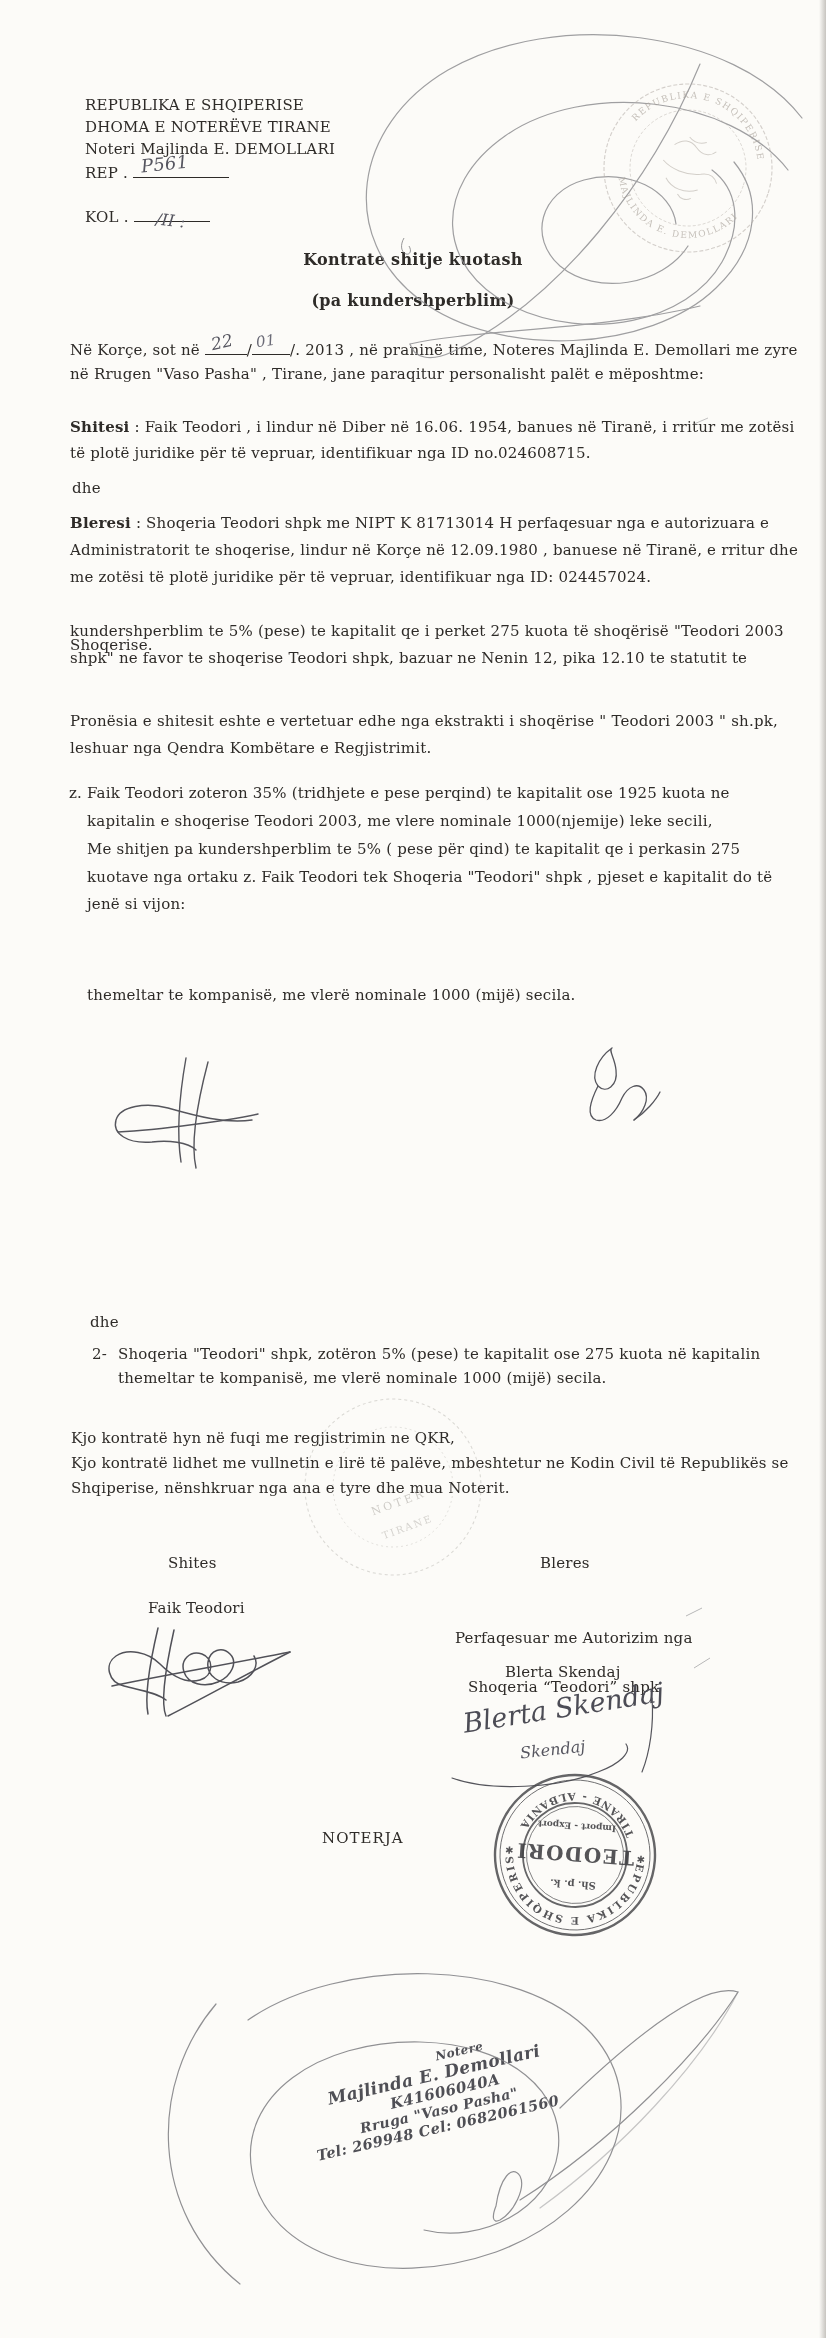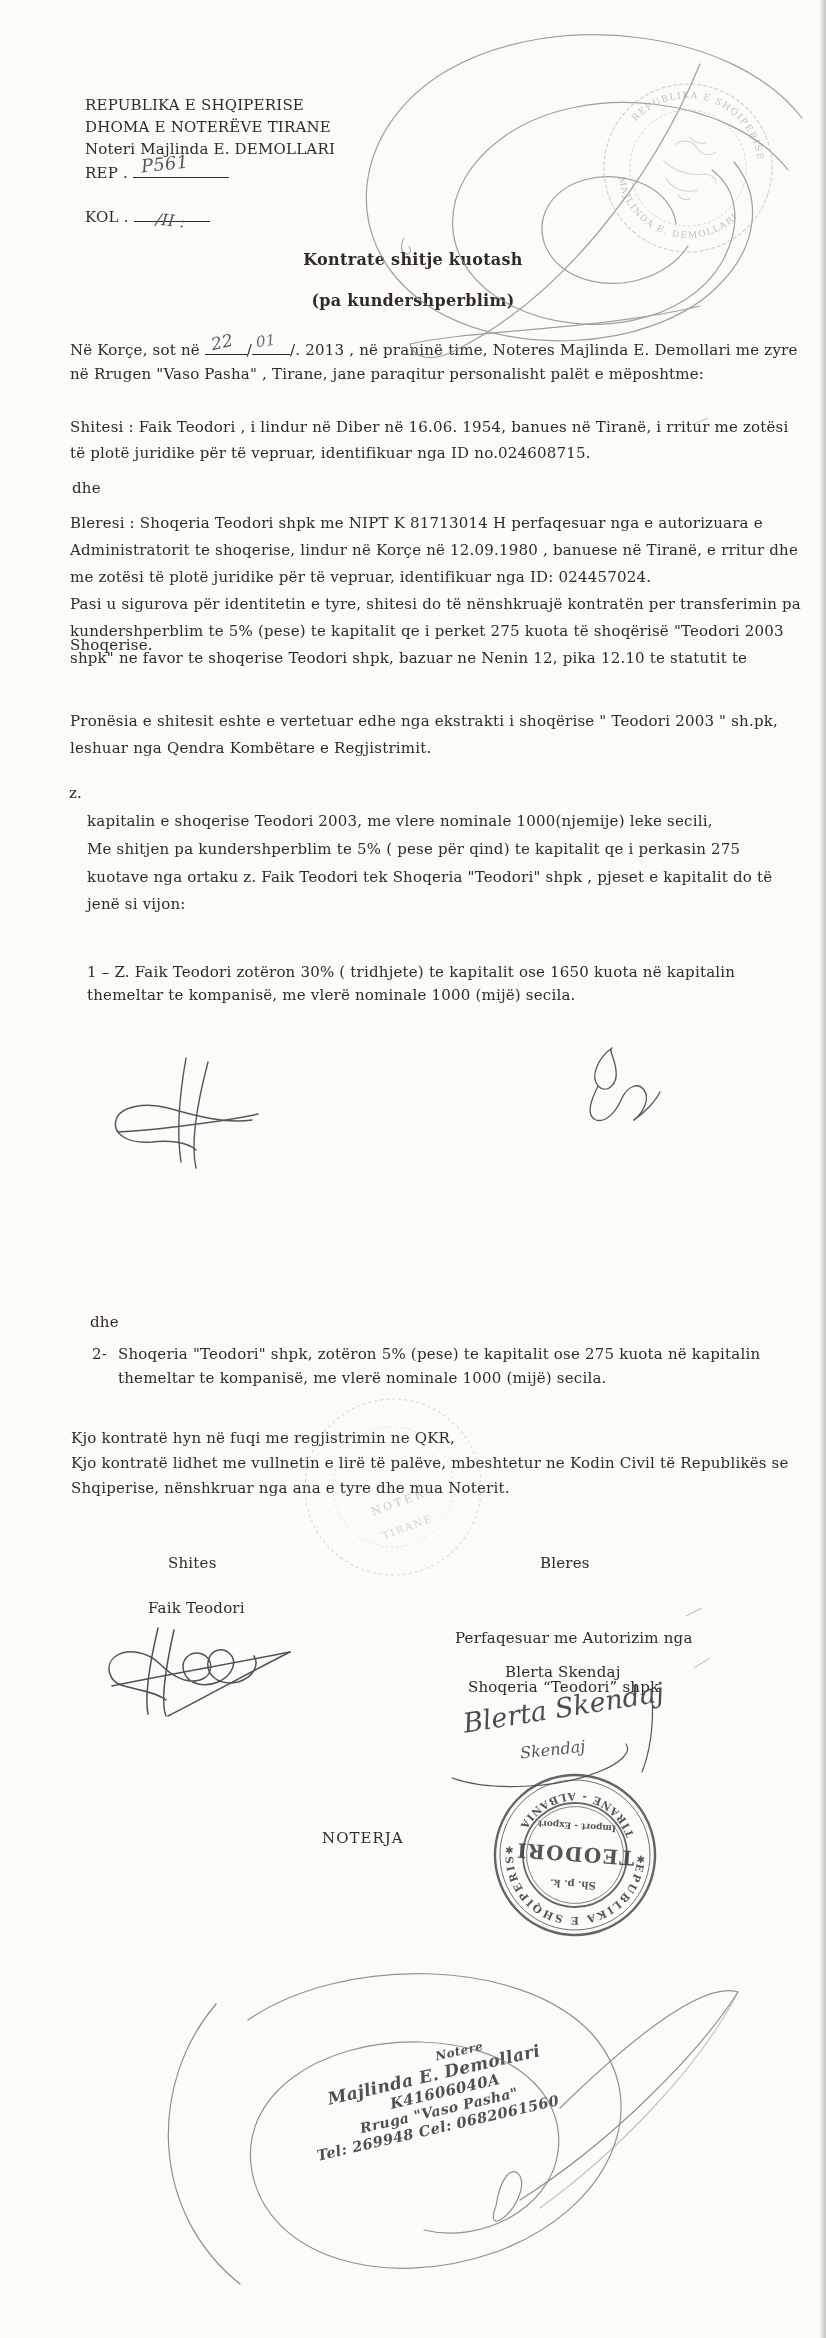--- a/index.html
+++ b/index.html
@@ -1,19 +1,19 @@
 <!DOCTYPE html>
 <html><head>
 <meta charset="utf-8">
 <style>
   html,body{margin:0;padding:0;background:#e9e7e4;}
   .page{position:relative;width:826px;height:2338px;background:#fcfbf8;overflow:hidden;
         font-family:"DejaVu Serif",serif;color:#2e2b28;}
   .line{position:absolute;white-space:nowrap;font-size:15px;line-height:20px;letter-spacing:.2px;}
-  .b{font-weight:normal;}
+  .b{font-weight:bold;}
   .center{left:0;width:826px;text-align:center;font-weight:bold;font-size:16px;letter-spacing:.3px;}
   .blank{display:inline-block;position:relative;border-bottom:1.2px solid #2e2b28;height:13px;vertical-align:baseline;}
   .hw{position:absolute;font-style:italic;color:#55555f;white-space:nowrap;}
   .edge{position:absolute;top:0;right:0;width:7px;height:100%;
         background:linear-gradient(to left,#b9b6b1,rgba(232,230,226,0));opacity:.8;}
   .sig-blerta{position:absolute;left:462px;top:1692px;font-style:italic;color:#4c4c55;
         font-size:27px;transform:rotate(-9deg);white-space:nowrap;}
   .sig-blerta2{position:absolute;left:520px;top:1740px;font-style:italic;color:#55555f;
         font-size:16px;transform:rotate(-6deg);white-space:nowrap;}
   .stampinfo{position:absolute;left:278px;top:2050px;width:320px;transform:rotate(-13deg);
@@ -67,35 +67,34 @@
   </div>
   <div class="line" style="left:70px;top:443px">të plotë juridike për të vepruar, identifikuar nga ID no.024608715.</div>
 
   <div class="line" style="left:72px;top:478px">dhe</div>
 
   <div class="line" style="left:70px;top:513px">
     <span class="b">Bleresi</span><span> : Shoqeria Teodori shpk me  NIPT K 81713014 H perfaqesuar nga   e autorizuara e</span>
   </div>
   <div class="line" style="left:70px;top:540px">Administratorit te shoqerise,  lindur në Korçe në 12.09.1980 , banuese në Tiranë, e rritur dhe</div>
   <div class="line" style="left:70px;top:567px">me zotësi të plotë juridike për të vepruar, identifikuar nga ID: 024457024.</div>
-  <div class="line" style="left:70px;top:594px">Pasi u sigurova për identitetin e tyre, shitesi do të nënshkruajë kontratën per transferimin pa</div>
   <div class="line" style="left:70px;top:621px">kundershperblim te  5% (pese) te kapitalit qe i perket 275 kuota të shoqërisë "Teodori 2003</div>
   <div class="line" style="left:70px;top:648px">shpk" ne favor te shoqerise Teodori shpk, bazuar ne Nenin 12, pika 12.10 te statutit te</div>
   <div class="line" style="left:70px;top:635px">Shoqerise.</div>
 
   <div class="line" style="left:70px;top:711px">Pronësia e shitesit eshte e vertetuar edhe nga ekstrakti i shoqërise " Teodori 2003 " sh.pk,</div>
   <div class="line" style="left:70px;top:738px">leshuar nga Qendra Kombëtare e Regjistrimit.</div>
 
   <div class="line" style="left:69px;top:783px">z.</div>
+  <div class="line" style="left:87px;top:783px">Faik Teodori zoteron 35% (tridhjete e pese perqind) te kapitalit ose 1925 kuota ne</div>
   <div class="line" style="left:87px;top:811px">kapitalin e shoqerise Teodori 2003, me vlere nominale 1000(njemije) leke secili,</div>
   <div class="line" style="left:87px;top:839px">Me shitjen  pa  kundershperblim te 5% ( pese për qind) te kapitalit qe i perkasin 275</div>
   <div class="line" style="left:87px;top:867px">kuotave nga ortaku z. Faik Teodori tek Shoqeria "Teodori" shpk , pjeset e kapitalit do të</div>
   <div class="line" style="left:87px;top:894px">jenë si vijon:</div>
 
-  <div class="line" style="left:87px;top:962px">1 – Z. Faik Teodori zotëron 30% ( tridhjete) te kapitalit ose 1650 kuota në kapitalin</div>
   <div class="line" style="left:87px;top:985px">themeltar te kompanisë, me vlerë nominale 1000 (mijë) secila.</div>
 
   <div class="line" style="left:90px;top:1312px">dhe</div>
 
   <div class="line" style="left:92px;top:1344px">2-</div>
   <div class="line" style="left:118px;top:1344px">Shoqeria "Teodori" shpk, zotëron 5% (pese) te kapitalit ose 275 kuota  në kapitalin</div>
   <div class="line" style="left:118px;top:1368px">themeltar te kompanisë, me vlerë nominale 1000 (mijë) secila.</div>
 
   <div class="line" style="left:71px;top:1428px">Kjo kontratë hyn në fuqi me regjistrimin  ne QKR,</div>
   <div class="line" style="left:71px;top:1478px">Shqiperise,  nënshkruar nga ana e tyre dhe mua Noterit.</div>

